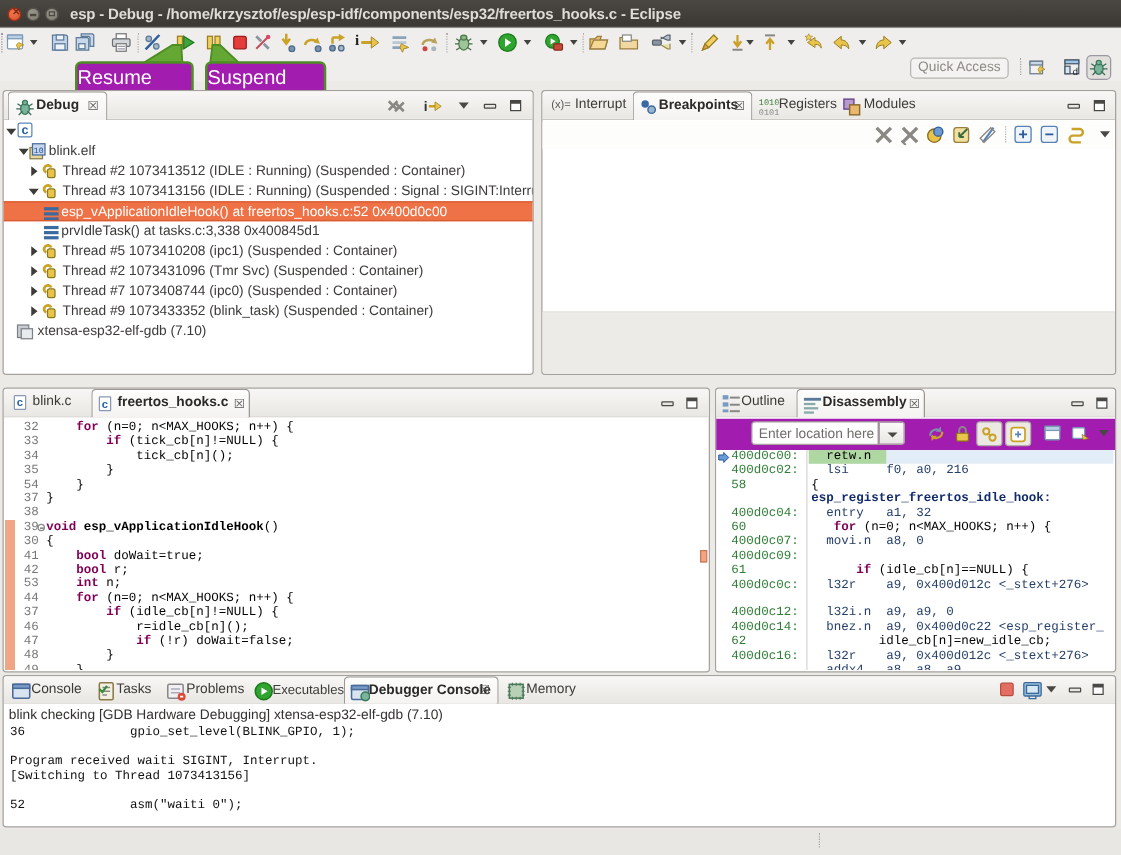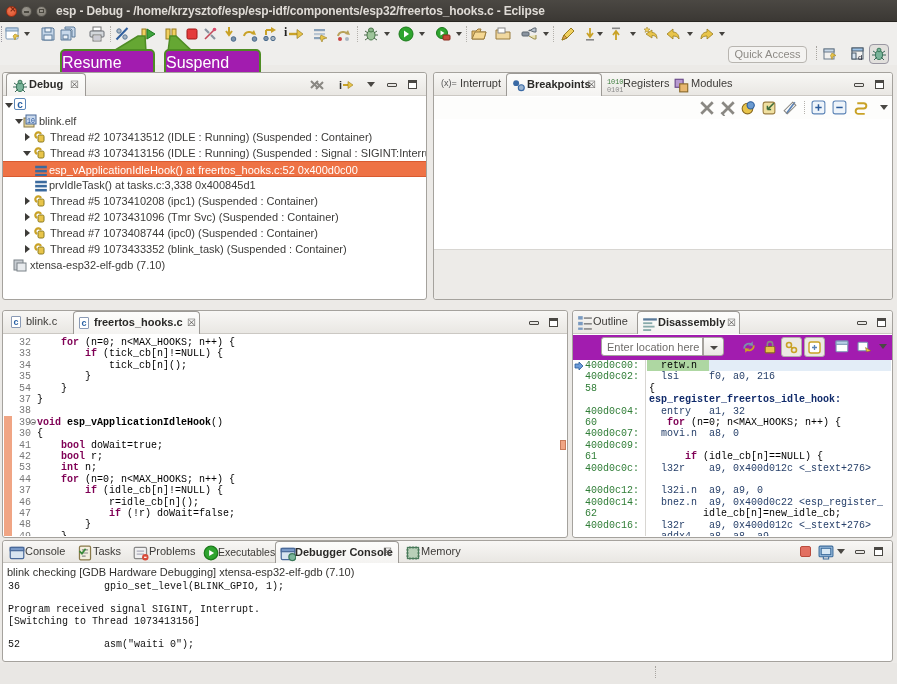--- a/index.html
+++ b/index.html
@@ -592,20 +592,20 @@
         <rect x="3" y="4" width="9" height="6" fill="#d8e8f4" stroke="#3a6a9a"></rect>
         <path d="M5 12v2h5v-2" stroke="#3a6a9a" fill="none"></path>
       </svg>
   <div class="abs" style="left:834px;top:8px;width:0;height:0;border-left:4px solid transparent;border-right:4px solid transparent;border-top:5px solid #4a4844"></div>
   <div class="abs" style="left:852px;top:9px;width:10px;height:4px;border:1px solid #4a4844;border-radius:1px;background:#e8e6e3"></div>
   <div class="abs" style="left:871px;top:6px;width:9px;height:9px;border:1px solid #4a4844;border-top:3px solid #4a4844;background:#fff"></div>
  </div>
  <div class="abs" style="left:4px;top:25px;font-size:11px;color:#33322f">blink checking [GDB Hardware Debugging] xtensa-esp32-elf-gdb (7.10)</div>
  <div class="abs mono" style="left:0;top:38px;right:1px;bottom:1px;overflow:hidden">
   <div class="ctx" style="top:2px">36              gpio_set_level(BLINK_GPIO, 1);</div>
-  <div class="ctx" style="top:25px">Program received signal SIGINT, Interrupt.</div>
+  <div class="ctx" style="top:25px">Program received waiti SIGINT, Interrupt.</div>
   <div class="ctx" style="top:36.5px">[Switching to Thread 1073413156]</div>
   <div class="ctx" style="top:59.5px">52              asm("waiti 0");</div>
  </div>
 </div>
 
 <div class="abs" style="left:0;top:663px;width:897px;height:21px;background:#e9e7e4"></div>
 <div class="abs" style="left:655px;top:666px;width:1px;height:12px;border-left:1px dotted #a8a5a0"></div>
 
 </body></html>

